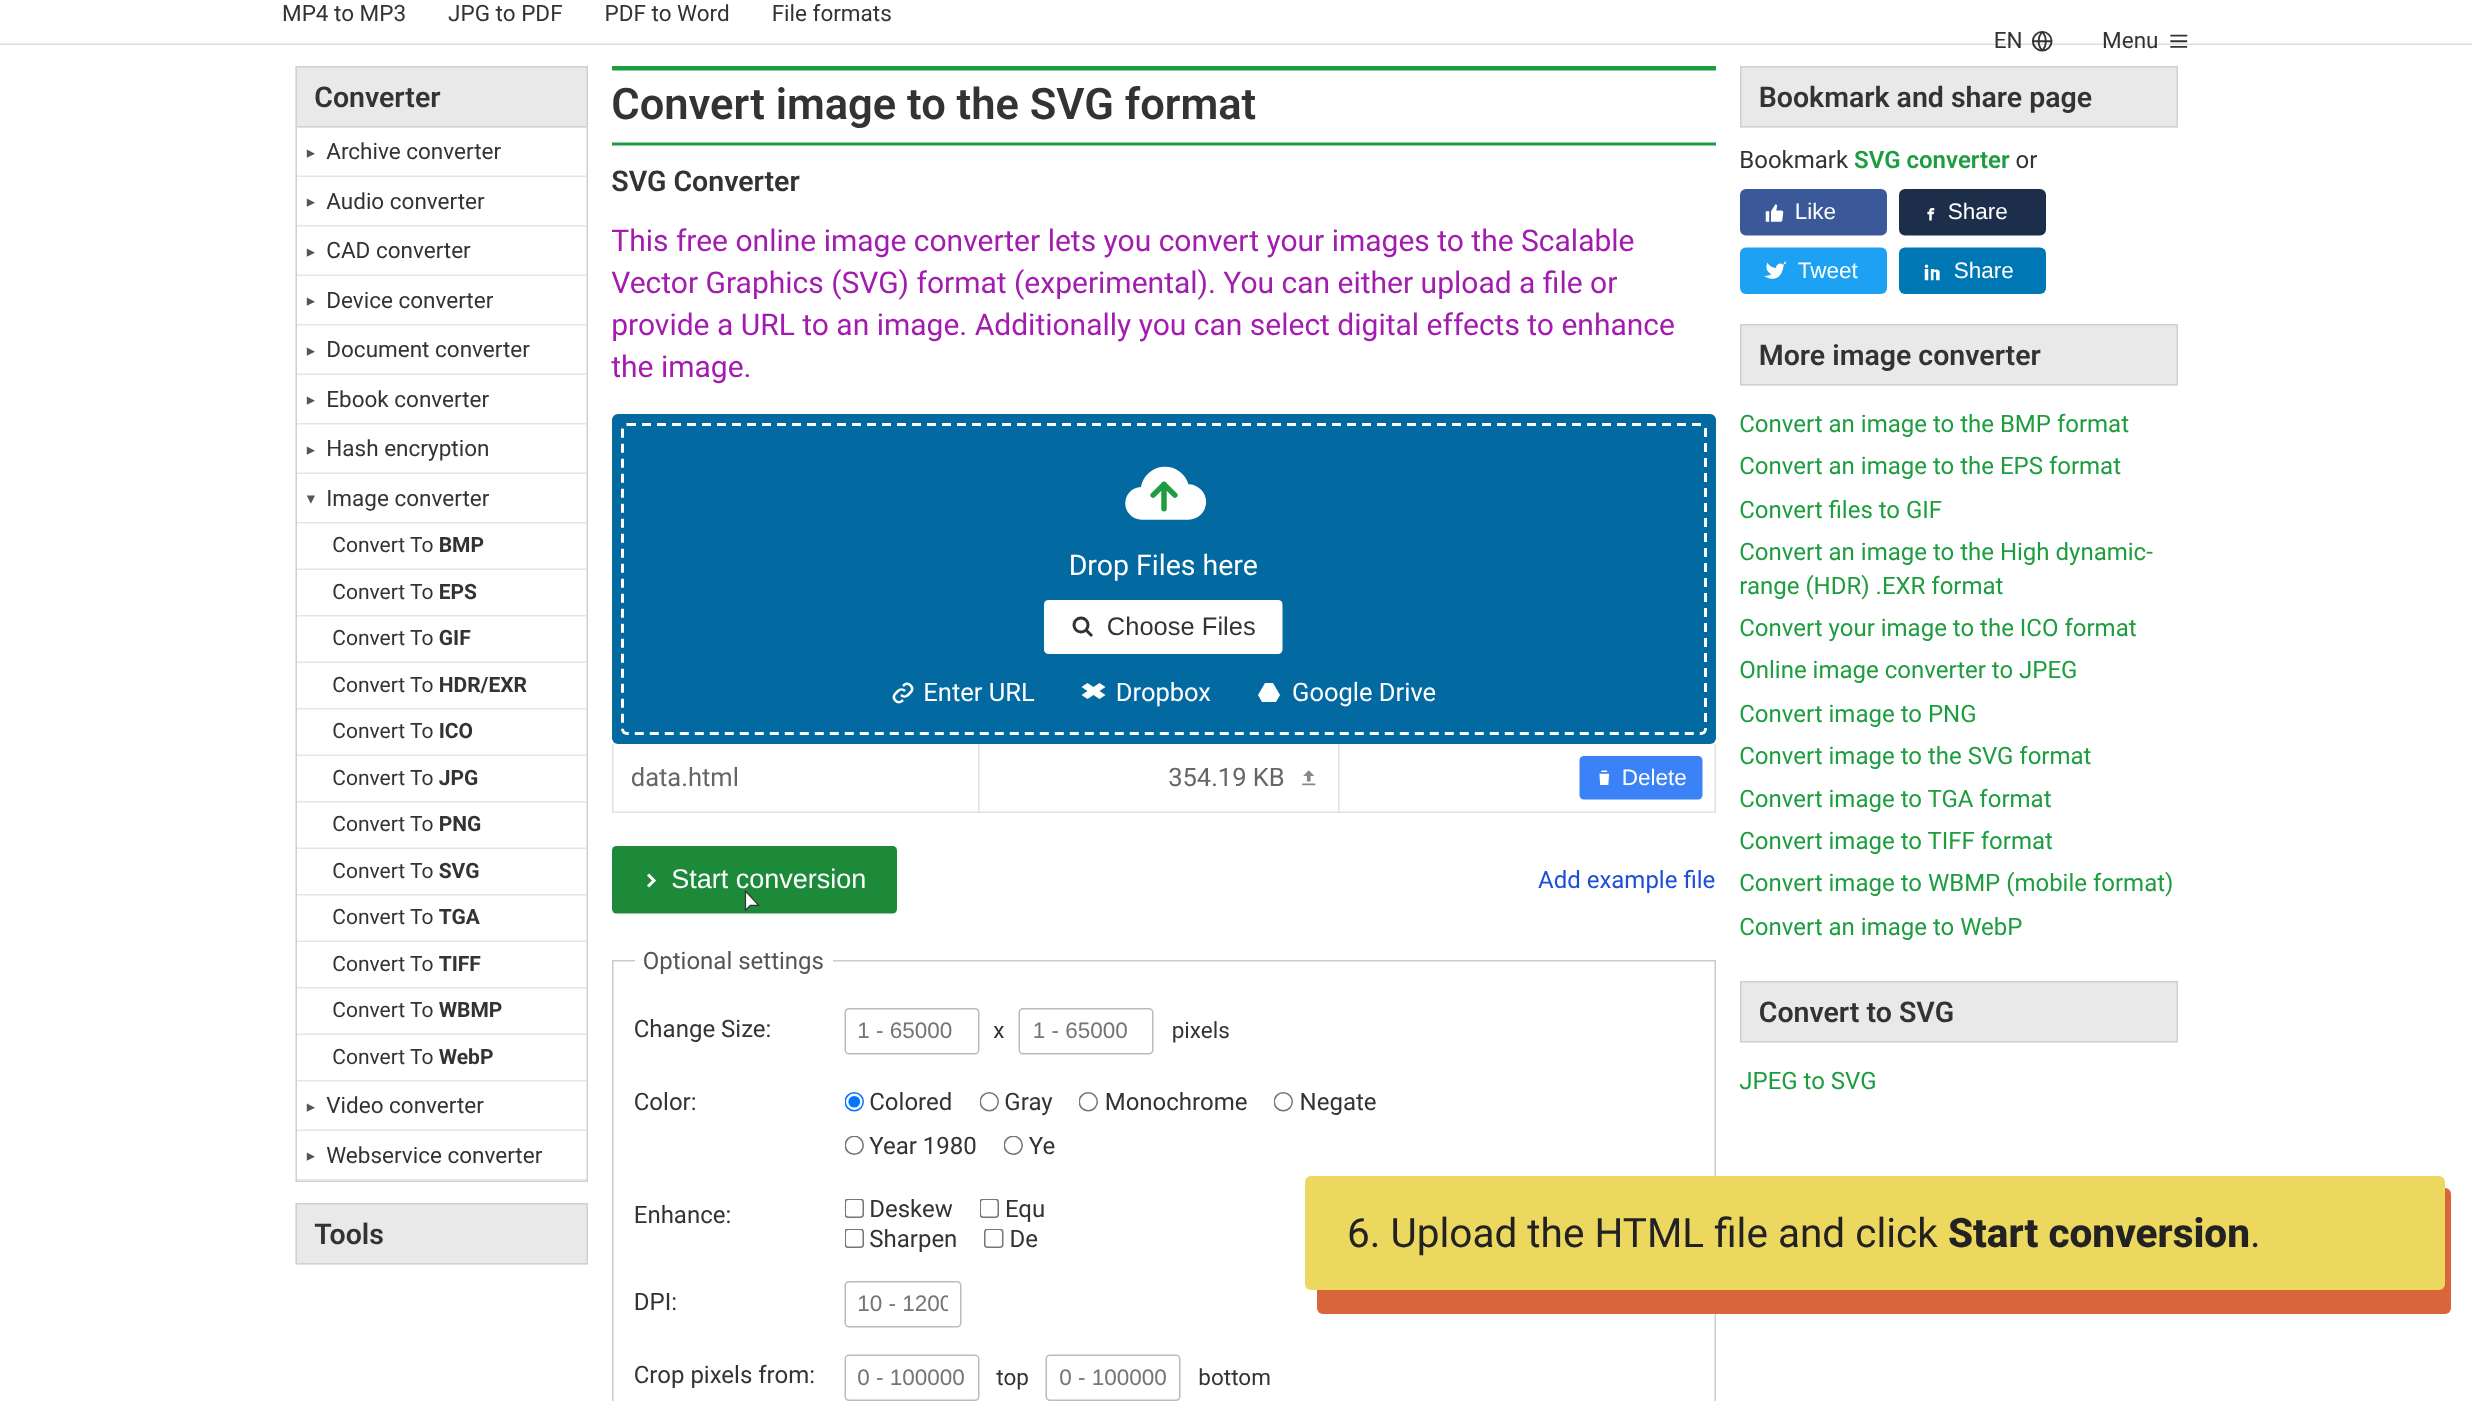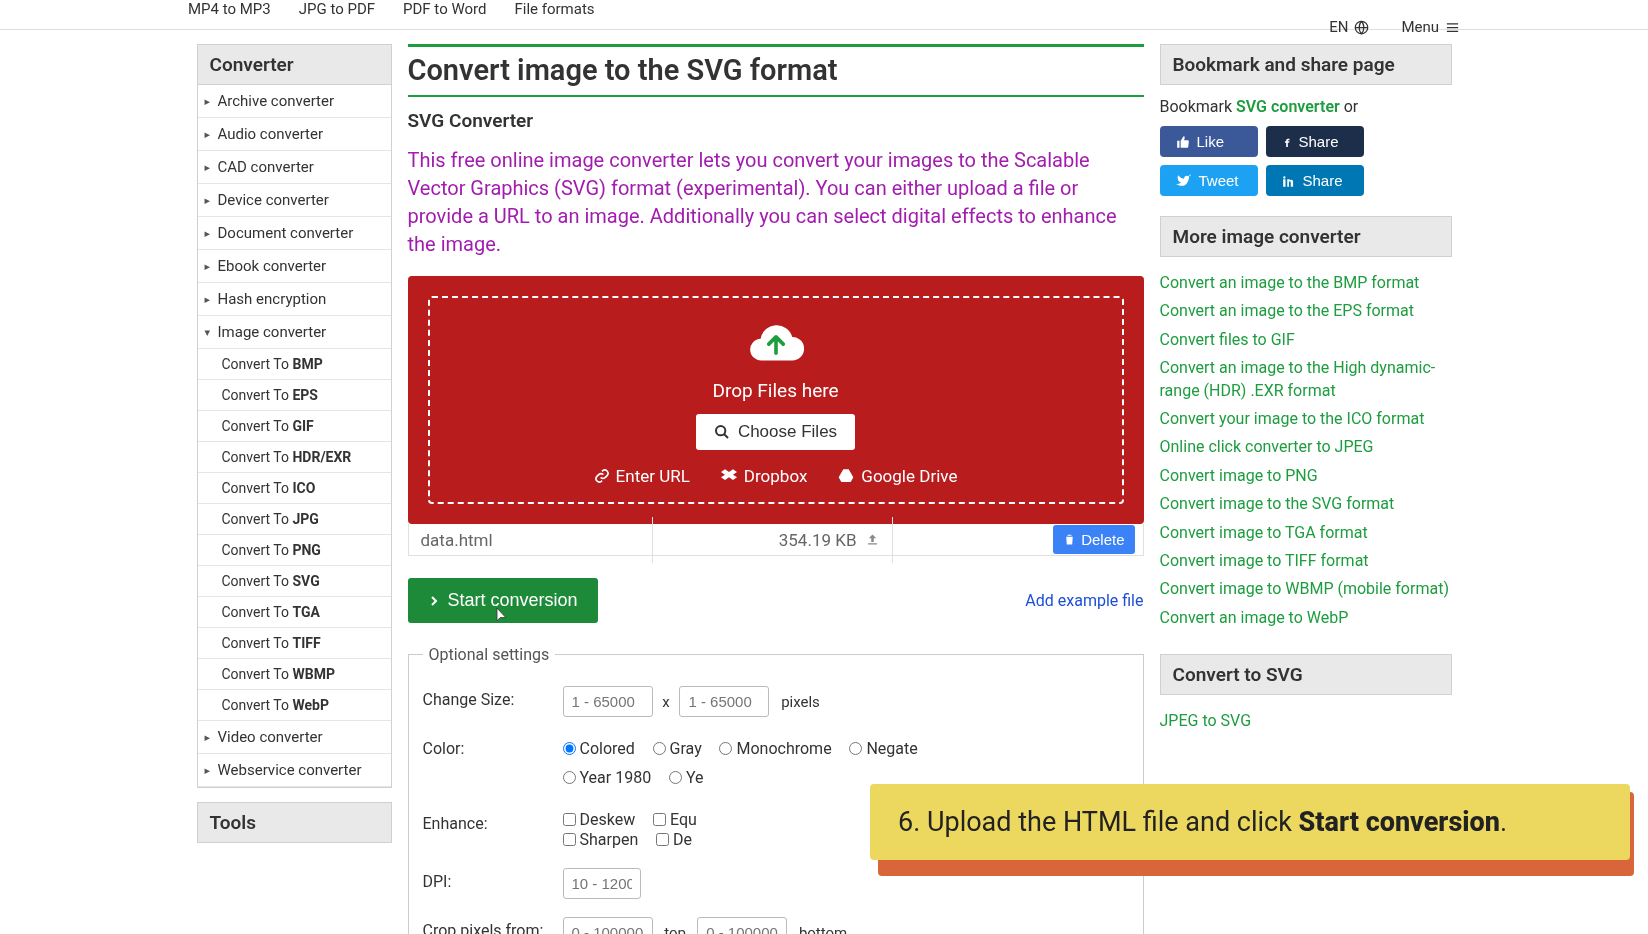--- a/index.html
+++ b/index.html
@@ -17,28 +17,28 @@
 .sidebar-left li.cat::before { content: "▸"; position: absolute; left: 7px; font-size: 11px; color: #555; top: 10px; }
 .sidebar-left li.cat.open::before { content: "▾"; }
 .sidebar-left li.sub { padding-left: 24px; font-size: 14px; }
 .sidebar-left li.sub .fmt { font-weight: 700; }
 .main { flex: 1; min-width: 0; }
 .green-hr { height: 3px; background: #1d9d3f; margin-bottom: 6px; }
 h1 { font-size: 29px; font-weight: 600; color: #333; margin-bottom: 8px; }
 .green-hr2 { height: 2px; background: #1d9d3f; margin: 6px 0 12px; }
 h2 { font-size: 19px; font-weight: 600; margin-bottom: 14px; }
 .desc { font-size: 20px; color: #a21caf; line-height: 1.4; margin-bottom: 18px; }
-.dropzone { background: #b91c1c; border-radius: 4px; padding: 20px; }
+.dropzone { background: #0369a1; border-radius: 4px; padding: 6px; }
 .dz-inner { border: 2px dashed #fff; border-radius: 4px; padding: 20px 12px 16px; text-align: center; color: #fff; }
 .cloud { width: 58px; height: 45px; margin: 0 auto 12px; }
 .dz-text { font-size: 19px; margin-bottom: 12px; }
 .choose-btn { background: #fff; color: #333; border: none; padding: 8px 18px; font-size: 17px; border-radius: 3px; cursor: pointer; display: inline-flex; align-items: center; gap: 8px; }
 .dz-links { margin-top: 16px; display: flex; justify-content: center; gap: 30px; font-size: 17px; text-align: right; }
 .dz-links span { display: inline-flex; align-items: center; gap: 6px; cursor: pointer; }
-.file-row { display: flex; align-items: center; border: 1px solid #e0e0e0; border-top: none; height: 32px; }
+.file-row { display: flex; align-items: center; border: 1px solid #e0e0e0; border-top: none; height: 46px; }
 .file-row .fname { flex: 1; padding-left: 12px; color: #666; font-size: 17px; border-right: 1px solid #e0e0e0; line-height: 46px; }
 .file-row .fsize { width: 240px; text-align: right; padding-right: 12px; color: #666; font-size: 17px; border-right: 1px solid #e0e0e0; line-height: 46px; display: flex; align-items: center; justify-content: flex-end; gap: 8px; }
 .file-row .factions { width: 250px; text-align: right; padding-right: 8px; }
 .del-btn { background: #3b82f6; color: #fff; border: none; padding: 6px 10px; border-radius: 3px; font-size: 15px; cursor: pointer; display: inline-flex; align-items: center; gap: 5px; }
 .start-row { display: flex; justify-content: space-between; align-items: center; margin: 22px 0; }
 .start-btn { background: #1d8a3a; color: #fff; border: none; padding: 12px 20px; font-size: 18px; border-radius: 3px; cursor: pointer; display: inline-flex; align-items: center; gap: 8px; position: relative; }
 .cursor { position: absolute; left: 85px; top: 28px; width: 16px; height: 20px; }
 .add-example { color: #1d4ed8; font-size: 16px; cursor: pointer; }
 fieldset { border: 1px solid #ccc; padding: 22px 14px 14px; position: relative; }
 legend { padding: 0 6px; font-size: 16px; color: #555; }
@@ -313,21 +313,21 @@
         </button>
     </div>
 
     <div class="panel-header">More image converter</div>
     <ul class="link-list">
       <li><a>Convert an image to the BMP format</a></li>
       <li><a>Convert an image to the EPS format</a></li>
       <li><a>Convert files to GIF</a></li>
       <li><a>Convert an image to the High dynamic-range (HDR) .EXR format</a></li>
       <li><a>Convert your image to the ICO format</a></li>
-      <li><a>Online click converter to JPEG</a></li>
+      <li><a>Online image converter to JPEG</a></li>
       <li><a>Convert image to PNG</a></li>
       <li><a>Convert image to the SVG format</a></li>
       <li><a>Convert image to TGA format</a></li>
       <li><a>Convert image to TIFF format</a></li>
       <li><a>Convert image to WBMP (mobile format)</a></li>
       <li><a>Convert an image to WebP</a></li>
     </ul>
 
     <div class="panel-header">Convert to SVG</div>
     <ul class="link-list">

